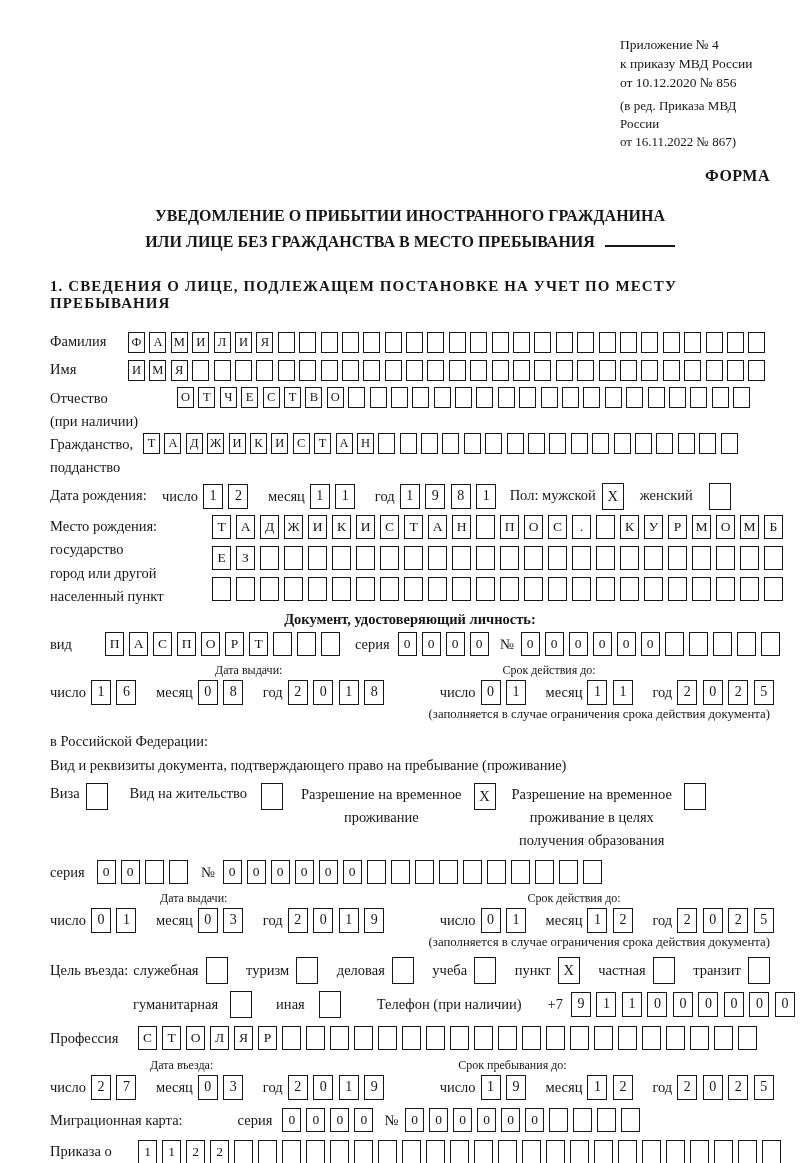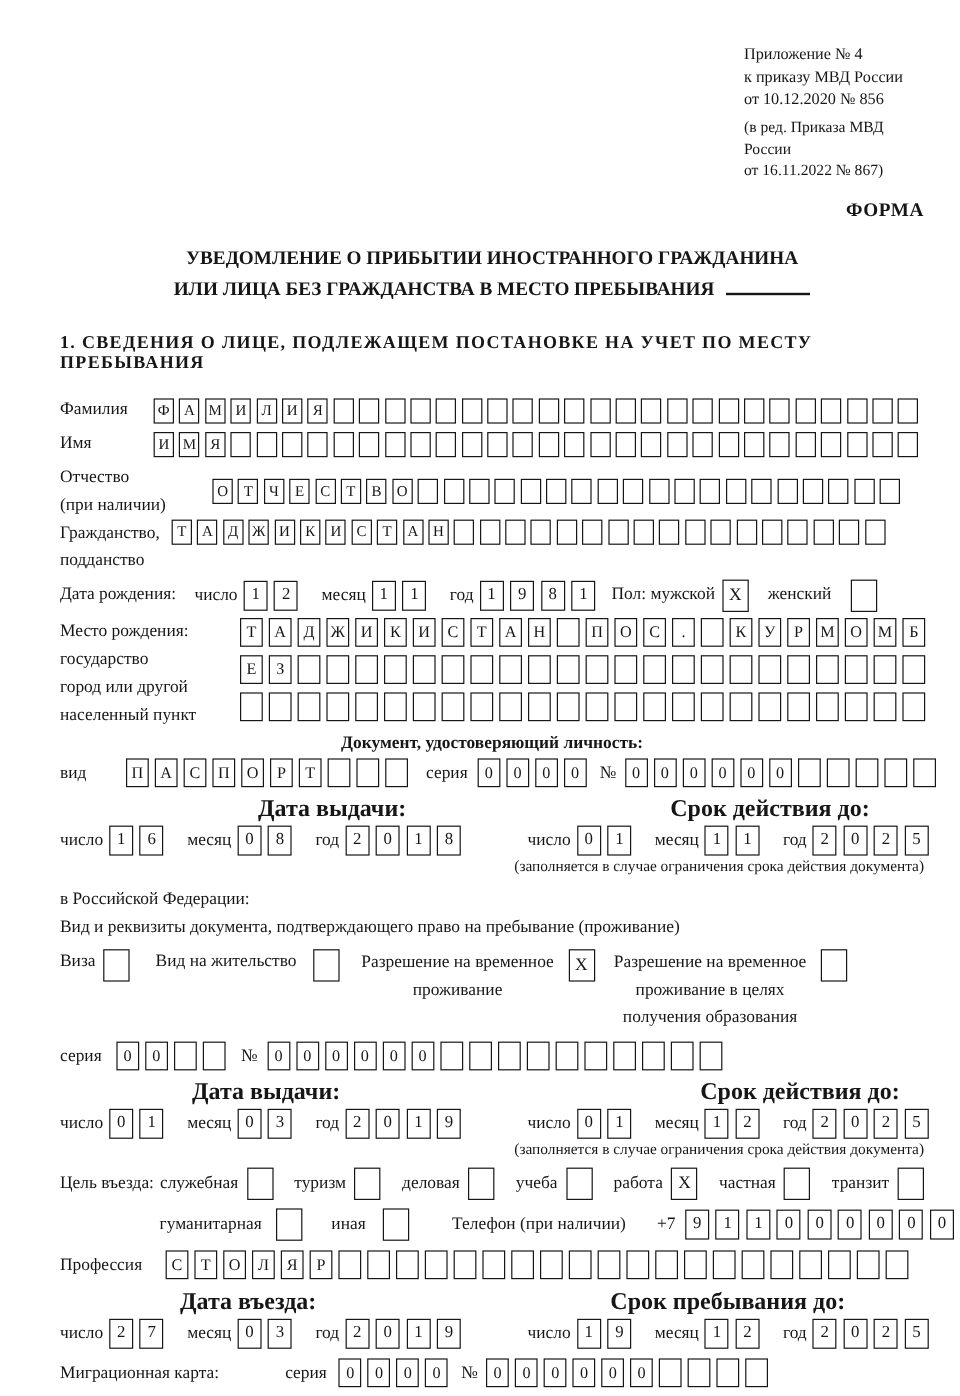--- a/index.html
+++ b/index.html
@@ -26,21 +26,21 @@
         text-align:center;flex:none;}
   .sm .cell{width:17px;height:21px;line-height:18px;font-size:12.5px;margin-right:4.4px;}
   .md .cell{width:19px;height:24px;line-height:21px;font-size:13.5px;margin-right:5px;}
   .date .cell{width:20px;height:25px;line-height:22px;font-size:14px;margin-right:5.5px;border-width:1.8px;}
   .cb{display:inline-flex;flex:none;}
   .cb .cell{width:22px;height:27px;line-height:24px;font-size:14.5px;border-width:1.8px;margin:0;}
   
   .dg{display:inline-flex;align-items:center;flex:none;}
   .dlbl{font-size:14.5px;margin:0 5px 0 14px;}
   .dg .dlbl:first-child{margin-left:0;}
-  .lblrow{display:flex;font-size:20px;font-weight:bold;}
+  .lblrow{display:flex;font-size:12px;}
   .noterow{text-align:right;font-size:12.8px;margin-top:2px;}
   .stack{display:flex;flex-direction:column;}
   .gap3{height:7px;flex:none;}
   .centered{text-align:center;}
   .dochead{text-align:center;font-weight:bold;font-size:14.5px;margin-top:3px;}
   .intro{font-size:14.5px;line-height:1.6;margin-top:8px;}
   .spread{justify-content:space-between;}
   .citem{display:inline-flex;align-items:center;flex:none;}
   .citem .lbl{margin-right:7px;}
 </style>
@@ -56,21 +56,21 @@
     <div class="sub">
       <div>(в ред. Приказа МВД России</div>
       <div>от 16.11.2022 № 867)</div>
     </div>
   </div>
   <div class="forma">ФОРМА</div>
 
   <div class="title">
     <div>УВЕДОМЛЕНИЕ О ПРИБЫТИИ ИНОСТРАННОГО ГРАЖДАНИНА</div>
     <div>
-      <span>ИЛИ ЛИЦА БЕЗ ГРАЖДАНСТВА В МЕСТО ПРЕБЫВАНИЯ</span><span class="uline"></span>
+      <span>ИЛИ ЛИЦЕ БЕЗ ГРАЖДАНСТВА В МЕСТО ПРЕБЫВАНИЯ</span><span class="uline"></span>
     </div>
   </div>
 
   <div class="sec">1. СВЕДЕНИЯ О ЛИЦЕ, ПОДЛЕЖАЩЕМ ПОСТАНОВКЕ НА УЧЕТ ПО МЕСТУ ПРЕБЫВАНИЯ</div>
 
   <div class="frow" style="margin-top:19px;">
     <span class="lbl" style="width:78px;">Фамилия</span>
     <span class="cells sm">
         <span class="cell">Ф</span>
         <span class="cell">А</span>
@@ -134,21 +134,21 @@
         <span class="cell"></span>
         <span class="cell"></span>
         <span class="cell"></span>
         <span class="cell"></span>
         <span class="cell"></span>
         <span class="cell"></span>
         <span class="cell"></span>
       </span>
   </div>
 
-  <div class="frow tops" style="margin-top:6px;align-items:center;">
+  <div class="frow tops" style="margin-top:6px;">
     <span class="mlines" style="width:127px;">
       <span>Отчество</span><br><span>(при наличии)</span>
     </span>
     <span class="cells sm">
         <span class="cell">О</span>
         <span class="cell">Т</span>
         <span class="cell">Ч</span>
         <span class="cell">Е</span>
         <span class="cell">С</span>
         <span class="cell">Т</span>
@@ -236,21 +236,21 @@
     <span class="lbl" style="margin-left:8px;">Пол: мужской</span>
     <span class="cb" style="margin-left:6px;">
         <span class="cell">X</span>
       </span>
     <span class="lbl" style="margin-left:16px;">женский</span>
     <span class="cb" style="margin-left:16px;">
         <span class="cell"></span>
       </span>
   </div>
 
-  <div class="frow tops" style="margin-top:5px;">
+  <div class="frow tops" style="margin-top:5px;gap:12px;">
     <span class="mlines" style="width:150px;line-height:1.62;">
       <span>Место рождения:</span><br>
       <span>государство</span><br>
       <span>город или другой</span><br>
       <span>населенный пункт</span>
     </span>
     <span class="stack">
       <span class="cells md">
           <span class="cell">Т</span>
           <span class="cell">А</span>
@@ -544,21 +544,21 @@
           <span class="cell"></span>
         </span>
     </span>
     <span class="citem">
       <span class="lbl">учеба</span>
       <span class="cb">
           <span class="cell"></span>
         </span>
     </span>
     <span class="citem">
-      <span class="lbl">работа</span>
+      <span class="lbl">пункт</span>
       <span class="cb">
           <span class="cell">X</span>
         </span>
     </span>
     <span class="citem">
       <span class="lbl">частная</span>
       <span class="cb">
           <span class="cell"></span>
         </span>
     </span>

